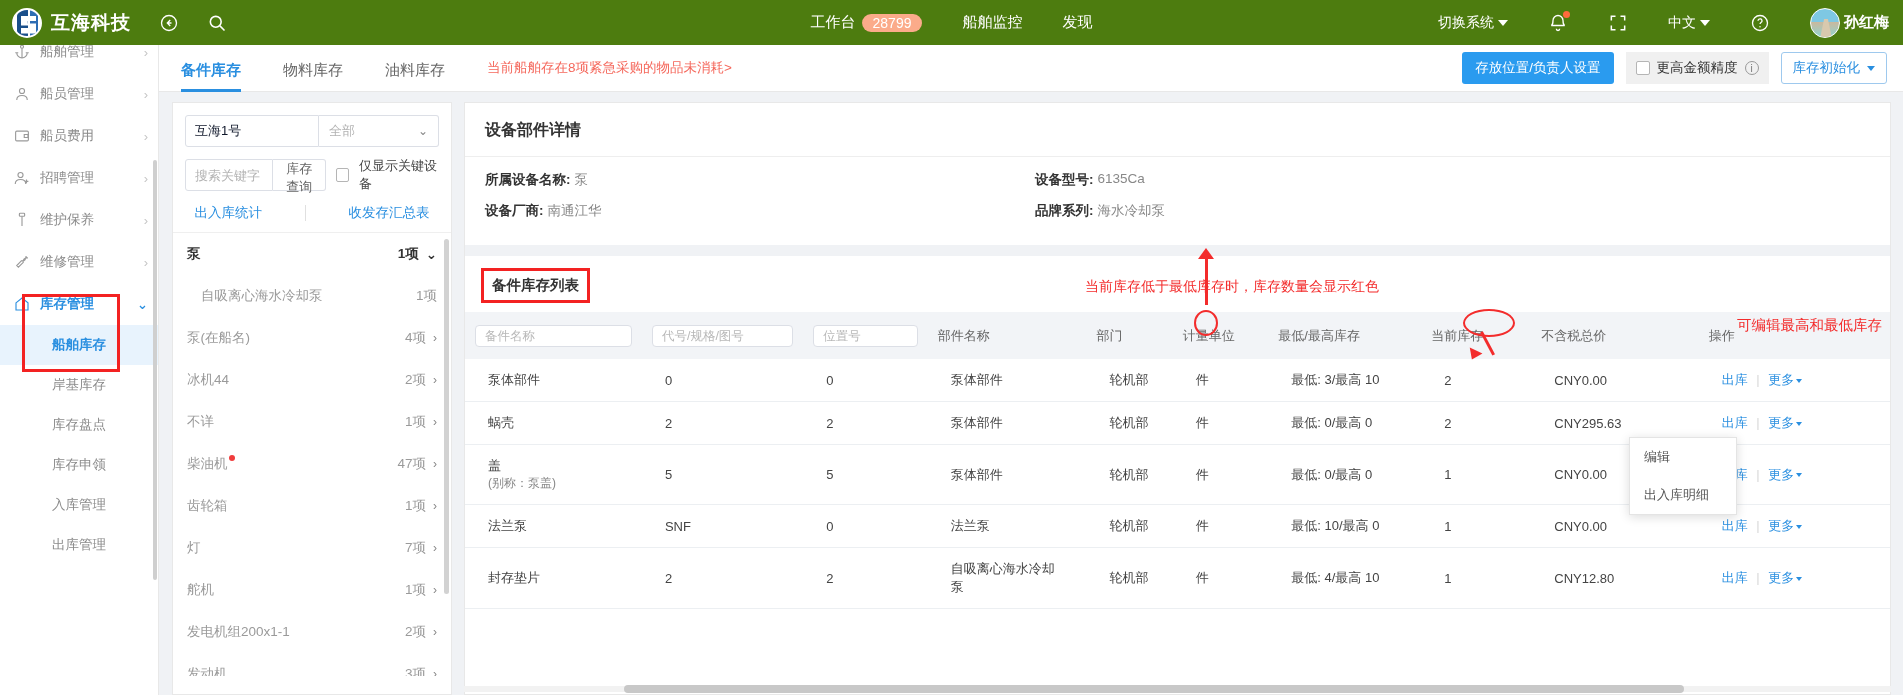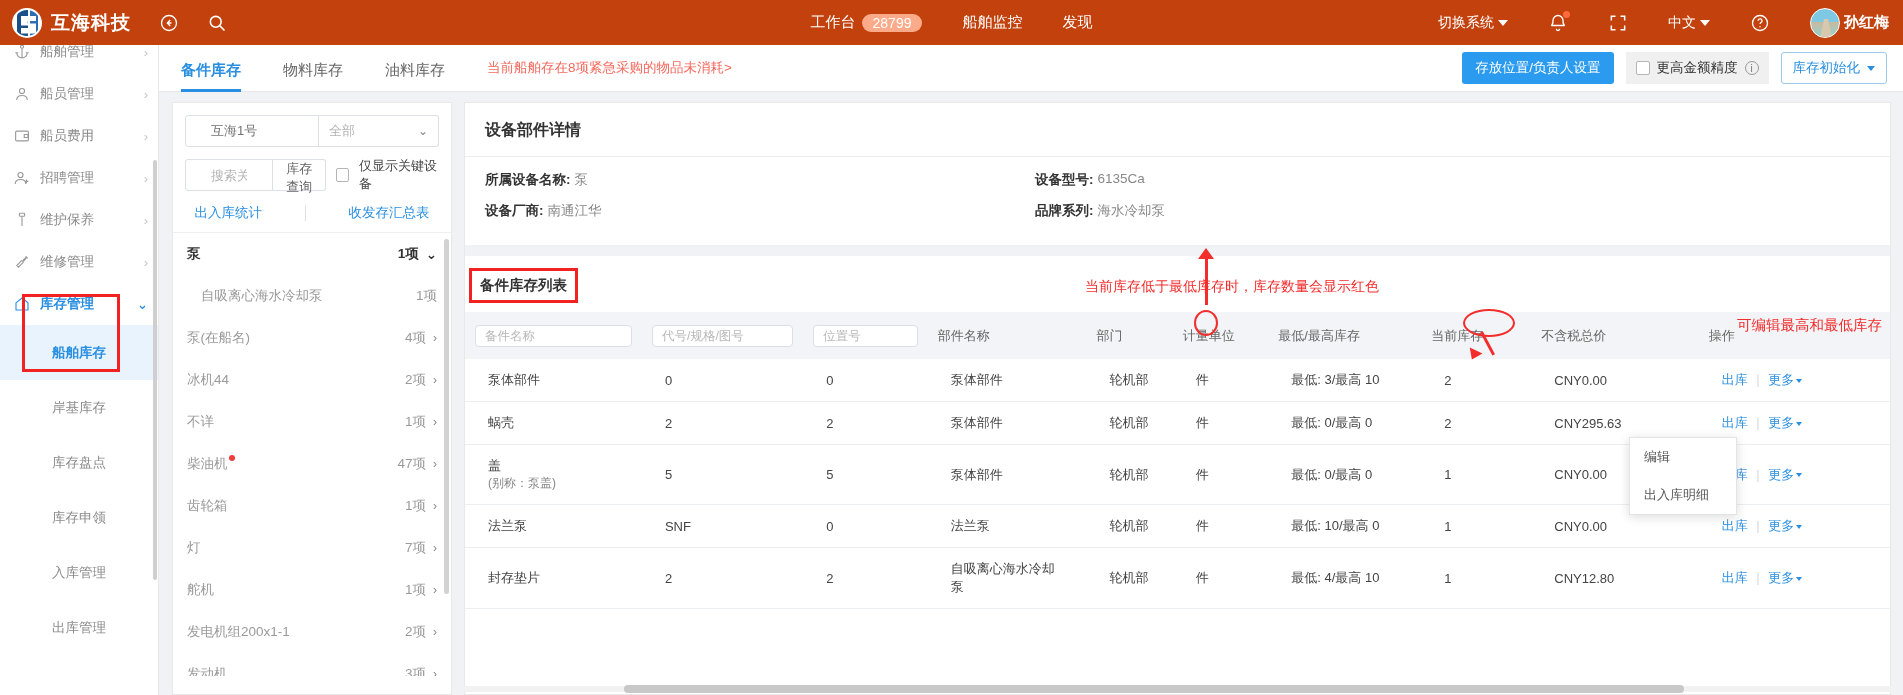--- a/index.html
+++ b/index.html
@@ -6,21 +6,21 @@
   html, body {
     width: 1903px; height: 695px;
     font-family: "Liberation Sans", "DejaVu Sans", sans-serif;
     background: #f0f2f5; overflow: hidden;
   }
   body { position: relative; }
 
   
   .topbar {
     position: absolute; top: 0; left: 0; width: 1903px; height: 45px;
-    background: #c2410c; display: flex; align-items: center; color: #fff;
+    background: #4d7c0f; display: flex; align-items: center; color: #fff;
   }
   .logo-wrap { display: flex; align-items: center; margin-left: 12px; }
   .logo-mark {
     width: 30px; height: 30px; border-radius: 50%;
     background: #fff; position: relative; overflow: hidden;
     border: 2px solid #fff;
   }
   .logo-mark::before {
     content: ""; position: absolute; left: 3px; top: 0;
     width: 11px; height: 30px; background: #1a4f8a;
@@ -76,21 +76,21 @@
   }
   .sb-item {
     height: 42px; display: flex; align-items: center; padding: 0 10px 0 13px;
     font-size: 13.5px; color: #8b8b8b; cursor: pointer; position: relative;
   }
   .sb-item .sicon { width: 18px; height: 18px; margin-right: 9px; flex: 0 0 18px; }
   .sb-item .slabel { flex: 1; }
   .sb-item .chev { color: #c6c6c6; font-size: 13px; }
   .sb-item.active { color: #2a8fe0; font-weight: bold; }
   .sb-sub {
-    height: 55px; display: flex; align-items: center; justify-content: center;
+    height: 40px; display: flex; align-items: center; justify-content: center;
     font-size: 13.5px; color: #8b8b8b; cursor: pointer;
   }
   .sb-sub.sel { background: #e8f3fd; color: #2a8fe0; font-weight: bold; }
   .redbox-nav {
     position: absolute; left: 22px; top: 249px; width: 98px; height: 78px;
     border: 3px solid #f32222; pointer-events: none; z-index: 5;
   }
   .sb-scroll {
     position: absolute; right: 1px; top: 115px; width: 4px; height: 420px;
     background: #cfcfcf; border-radius: 2px;
@@ -133,21 +133,21 @@
   .caret-b { width:0;height:0;border-left:4px solid transparent;border-right:4px solid transparent;border-top:5px solid #2a8fe0; }
 
   
   .filter-panel {
     position: absolute; top: 57px; left: 13px; width: 280px; height: 593px;
     background: #fff; border: 1px solid #e8e8e8;
   }
   .fp-row1 { display: flex; padding: 12px 12px 0 12px; }
   .inp {
     border: 1px solid #dcdfe6; border-radius: 3px; height: 32px; font-size: 13px;
-    padding: 0 25px; color: #737373; outline: none; background: #fff;
+    padding: 0 9px; color: #0f172a; outline: none; background: #fff;
     font-family: "Liberation Sans", sans-serif;
   }
   .inp::placeholder { color: #b3b3b3; }
   .sel-box {
     border: 1px solid #dcdfe6; border-left: none; border-radius: 0 3px 3px 0; height: 32px;
     display: flex; align-items: center; justify-content: space-between;
     padding: 0 10px; font-size: 13px; color: #b3b3b3; flex: 1; cursor: pointer;
   }
   .chev-d { color: #888; font-size: 12px; }
   .fp-row2 { display: flex; align-items: center; padding: 10px 12px 0 12px; gap: 10px; }
@@ -185,21 +185,21 @@
   .detail-title { font-size: 16px; font-weight: bold; color: #333; padding: 17px 20px 15px 20px; border-bottom:1px solid #eee; }
   .detail-grid { padding: 14px 20px 12px 20px; font-size: 13.5px; position: relative; }
   .dg-line { display: flex; margin-bottom: 13px; }
   .dg-cell { display: flex; }
   .dg-cell.c1 { width: 550px; }
   .dg-k { color: #333; font-weight: bold; }
   .dg-v { color: #888; margin-left: 4px; }
   .sec-band { height: 11px; background: #f0f2f5; }
   .list-head { position: relative; height: 56px; }
   .list-title {
-    position: absolute; left: 4px; top: 12px; font-size: 14.5px; font-weight: bold;
+    position: absolute; left: 16px; top: 12px; font-size: 14.5px; font-weight: bold;
     color: #333; border: 3px solid #f32222; padding: 5px 8px;
   }
   .anno-red {
     position: absolute; color: #f32c2c; font-size: 14px; white-space: nowrap;
   }
   .anno1 { left: 620px; top: 22px; }
   .anno2 { right: 8px; top: 60px; font-size: 14.5px; }
 
   table.grid { width: 100%; border-collapse: collapse; table-layout: fixed; }
   table.grid th {

